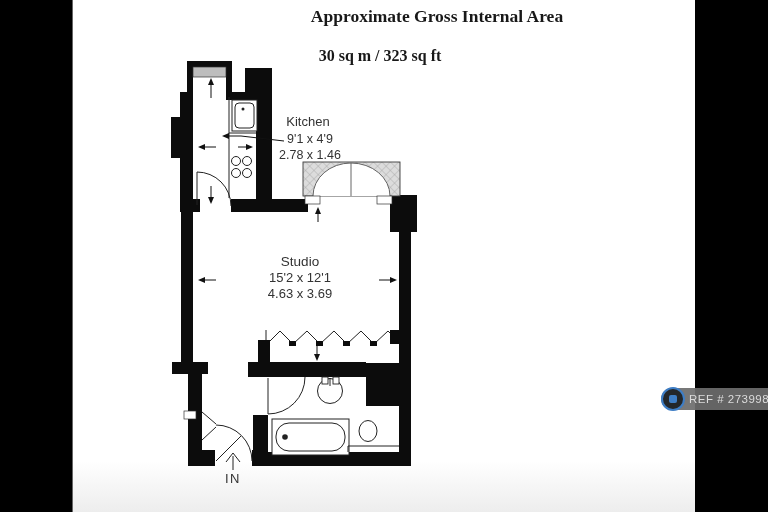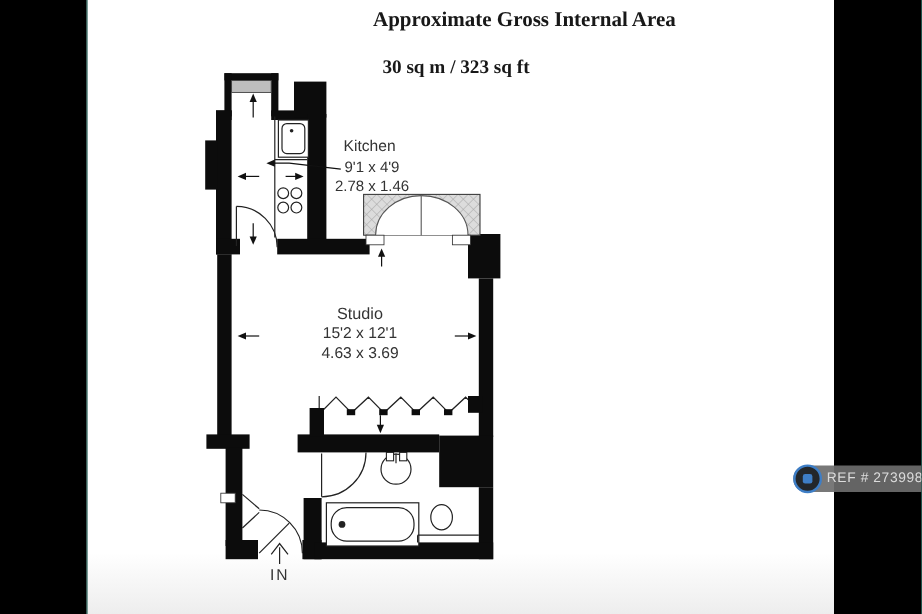--- a/index.html
+++ b/index.html
@@ -1,16 +1,16 @@
 <!DOCTYPE html>
 <html><head>
 <meta charset="utf-8">
 <style>
   html,body{margin:0;padding:0;background:#000;}
-  .stage{position:relative;width:768px;height:512px;background:#5eead4;overflow:hidden;
+  .stage{position:relative;width:768px;height:512px;background:#14b8a6;overflow:hidden;
          font-family:"Liberation Sans",sans-serif;}
   .letterbox{position:absolute;top:0;height:512px;background:#000;}
   .letterbox.left{left:0;width:72px;}
   .letterbox.right{left:695px;width:73px;}
   .photo{position:absolute;left:72px;top:0;width:623px;height:512px;
          background:linear-gradient(#ffffff 90%,#ededed 100%);
          border-left:1px solid #666;}
   svg.plan{position:absolute;left:0;top:0;width:768px;height:512px;}
   .t-serif{font-family:"Liberation Serif",serif;font-weight:bold;fill:#181818;}
   .t-sans{font-family:"Liberation Sans",sans-serif;fill:#333;}

